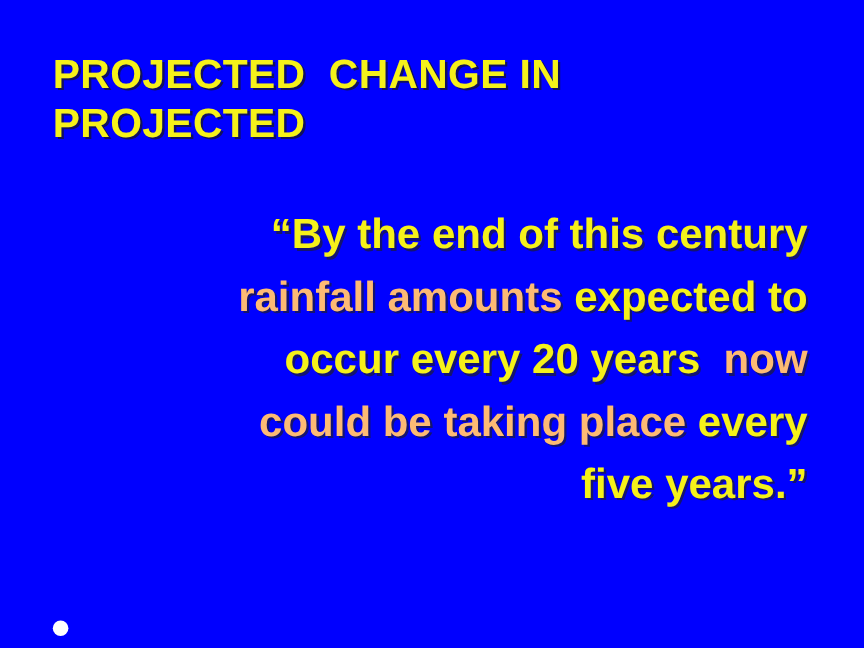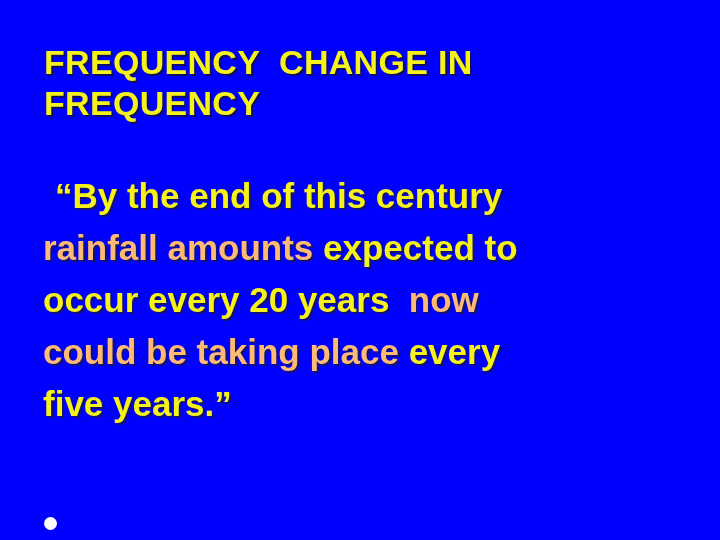--- a/index.html
+++ b/index.html
@@ -48,20 +48,21 @@
     line-height: 52px;
     letter-spacing: 0px;
     white-space: pre-wrap;
     text-shadow: 2px 2px 0 #1414 6e;
   }
 
   .qline {
     display: block;
     white-space: pre;
     text-shadow: 2px 2px 0 #141470;
+    text-align: right;
   }
   .qline.indent {
     padding-left: 12px;
   }
 
   .y { color: #f5f11a; }
   .w { color: #fdba74; }
 
   
   #bullet-row {
@@ -86,21 +87,21 @@
     font-weight: bold;
     line-height: 30px;
     white-space: pre;
   }
 </style>
 </head>
 <body>
 
 <div id="slide">
 
-  <div id="slide-title">FREQUENCY  CHANGE IN FREQUENCY</div>
+  <div id="slide-title">PROJECTED  CHANGE IN PROJECTED</div>
 
   <div id="body-block"><span class="qline indent"><span class="y">“By the end of this century</span></span><span class="qline"><span class="w">rainfall amounts </span><span class="y">expected to</span></span><span class="qline"><span class="y">occur every 20 years</span><span class="w">  now</span></span><span class="qline"><span class="w">could be taking place </span><span class="y">every</span></span><span class="qline"><span class="y">five years.”</span></span></div>
 
   <div id="bullet-row">
     <span id="bullet-marker"></span>
     <span id="bullet-text"></span>
   </div>
 
 </div>
 

